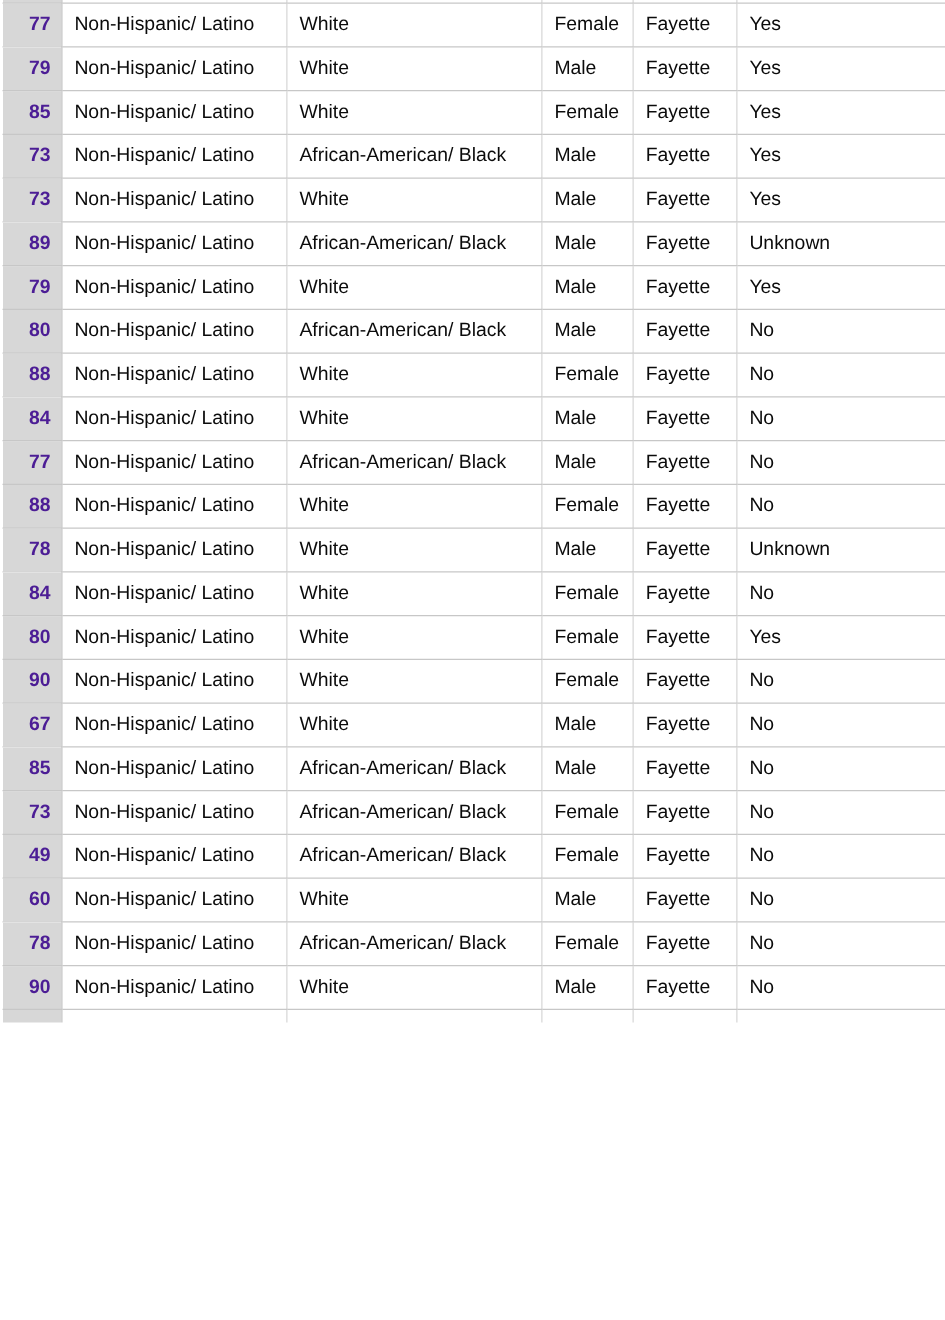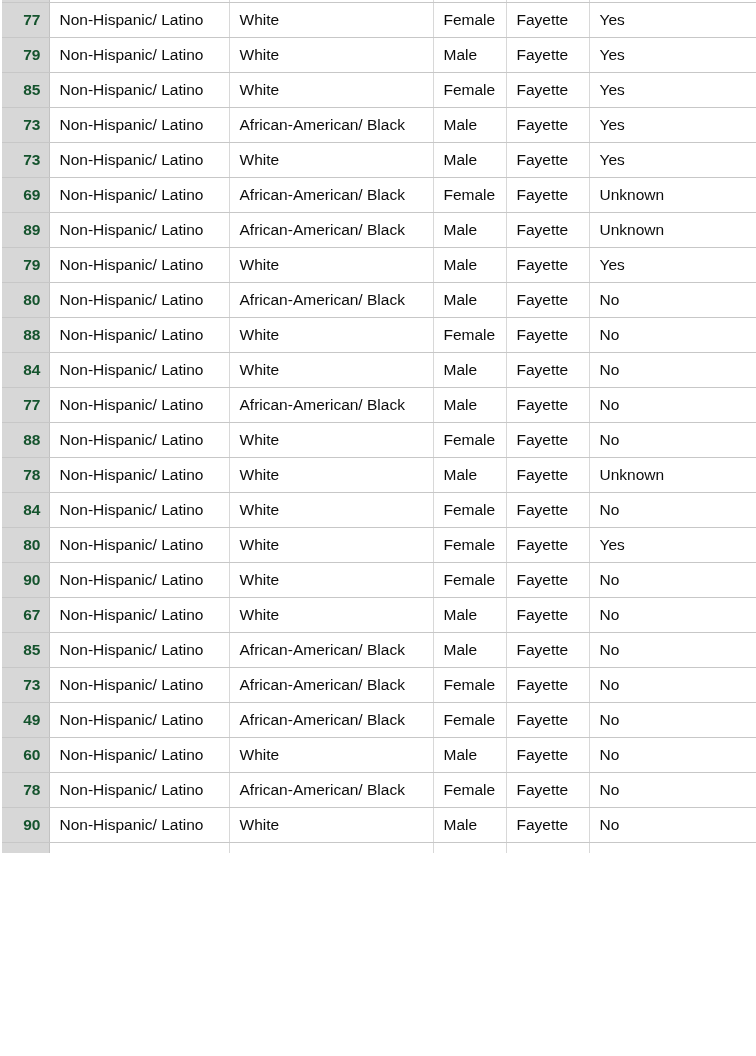--- a/index.html
+++ b/index.html
@@ -32,21 +32,21 @@
     vertical-align: middle;
     background: #ffffff;
   }
   table.sheet td.rowhead {
     background: #d7d7d7;
     border-left: 2px solid #ffffff;
     border-right: 1px solid #c2c2c2;
     text-align: right;
     padding: 0 8px 0 0;
     font-weight: bold;
-    color: #14532d;
+    color: #4c1d95;
   }
   tr.sliver-top td { height: 2px; padding: 0; }
   tr.sliver-bottom td { height: 10px; padding: 0; border-bottom: none; }
 </style>
 </head>
 <body>
 
 <div class="viewport">
   <table class="sheet">
     <colgroup>
@@ -101,28 +101,20 @@
         </tr>
         <tr class="data">
           <td class="rowhead">73</td>
           <td>Non-Hispanic/ Latino</td>
           <td>White</td>
           <td>Male</td>
           <td>Fayette</td>
           <td>Yes</td>
         </tr>
         <tr class="data">
-          <td class="rowhead">69</td>
-          <td>Non-Hispanic/ Latino</td>
-          <td>African-American/ Black</td>
-          <td>Female</td>
-          <td>Fayette</td>
-          <td>Unknown</td>
-        </tr>
-        <tr class="data">
           <td class="rowhead">89</td>
           <td>Non-Hispanic/ Latino</td>
           <td>African-American/ Black</td>
           <td>Male</td>
           <td>Fayette</td>
           <td>Unknown</td>
         </tr>
         <tr class="data">
           <td class="rowhead">79</td>
           <td>Non-Hispanic/ Latino</td>

